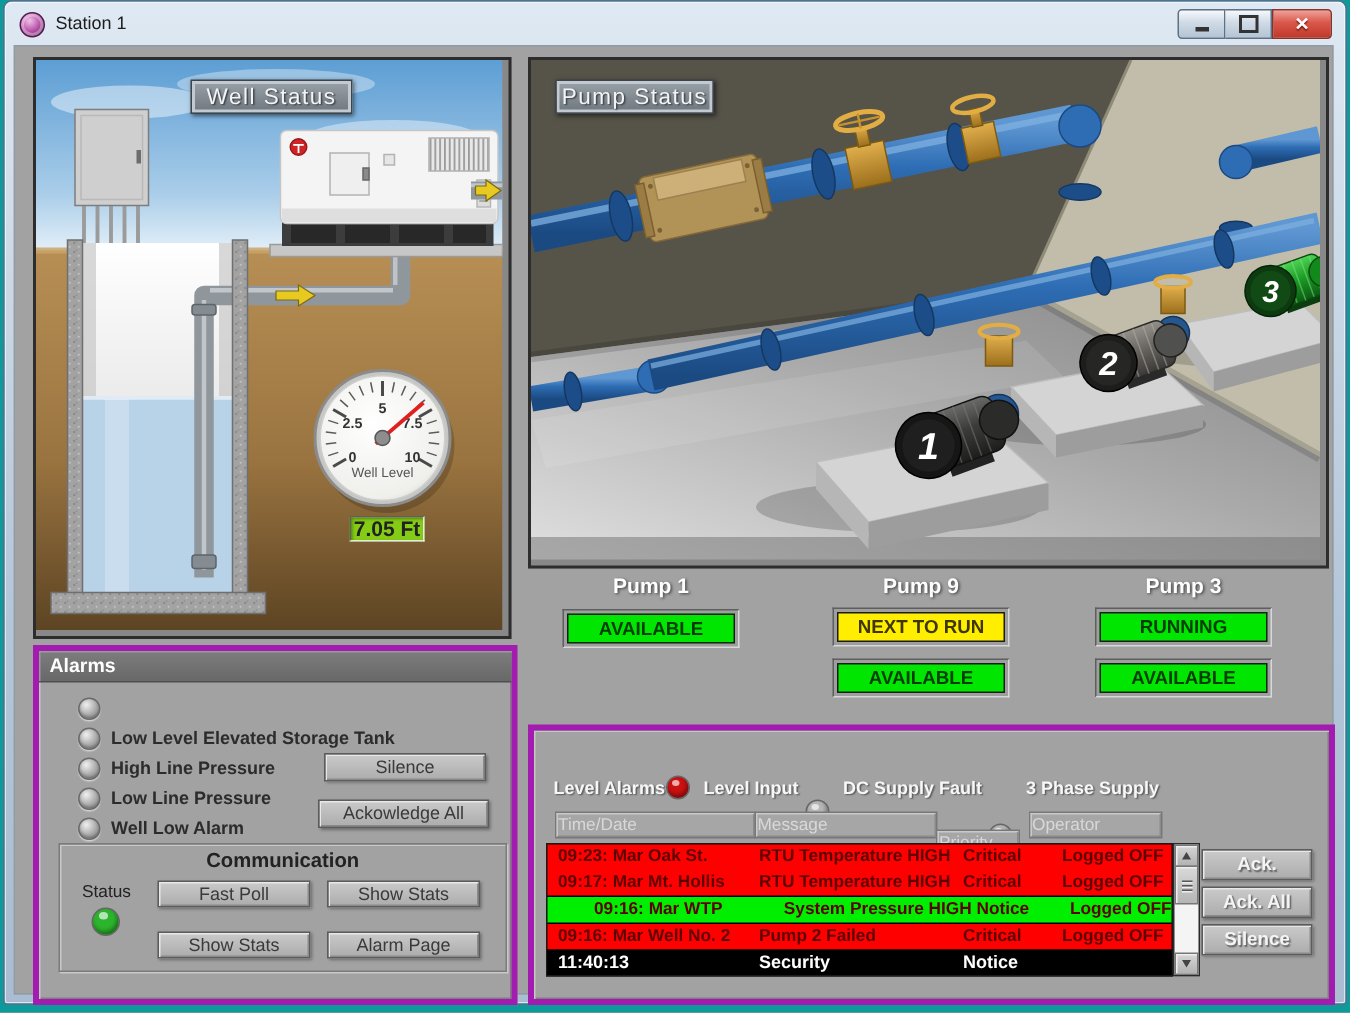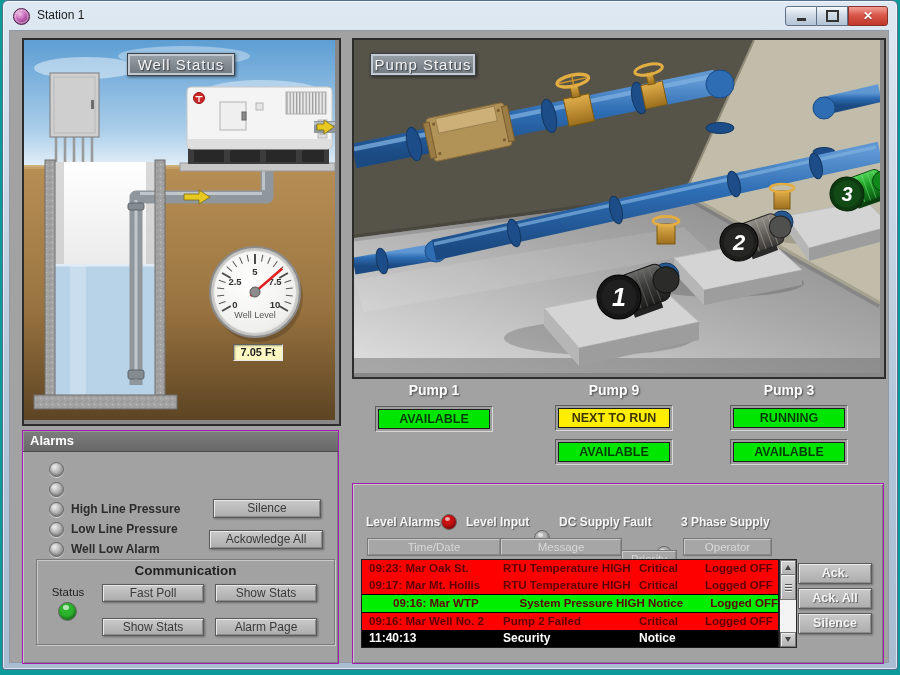--- a/index.html
+++ b/index.html
@@ -27,21 +27,21 @@
   .ico-close{color:#fff;font-size:12px;font-weight:bold;text-shadow:0 1px 1px #7a2016;line-height:1;}
   .client{position:absolute;left:6px;top:29px;width:880px;height:633px;background:#a2a2a2;
     box-shadow:inset 0 0 0 1px #8f9aa6;}
 
   
   .scene{border:2px solid #2d2d2d;background:#888;overflow:hidden;}
   .plate{position:absolute;background:linear-gradient(180deg,#99a1a9,#6e767e);
     border:1px solid #3d444b;box-shadow:inset 0 0 0 2px #c2c9d0,1px 1px 3px rgba(0,0,0,.55);
     color:#f4f4f4;font-size:15px;letter-spacing:1px;text-align:center;padding:2px 0;
     text-shadow:1px 1px 1px #3a4046;}
-  .gpanel{background:#a2a2a2;border:1px solid #a21caf;box-shadow:inset 1px 1px 0 #c6c6c6,inset -1px -1px 0 #7e7e7e;}
+  .gpanel{background:#a2a2a2;border:4px solid #a21caf;box-shadow:inset 1px 1px 0 #c6c6c6,inset -1px -1px 0 #7e7e7e;}
   .phdr{height:20px;background:linear-gradient(180deg,#7d7d7d,#686868);color:#fff;font-weight:bold;
     font-size:13px;line-height:20px;padding-left:7px;border-bottom:1px solid #4e4e4e;
     box-shadow:inset 1px 1px 0 #9a9a9a;}
   .btn{background:linear-gradient(180deg,#cacaca,#acacac);border:1px solid #5c5c5c;
     box-shadow:inset 1px 1px 0 #e8e8e8,inset -1px -1px 0 #8a8a8a,1px 1px 2px rgba(0,0,0,.35);
     font-size:12px;color:#3a3a3a;text-align:center;cursor:default;}
   .btn.white{color:#f4f4f4;font-weight:bold;text-shadow:1px 1px 1px #5f5f5f;font-size:12.5px;}
   .led{border-radius:50%;border:1px solid #666;box-shadow:inset -1px -2px 3px rgba(0,0,0,.4);position:relative;}
   .led::after{content:"";position:absolute;left:22%;top:14%;width:38%;height:30%;border-radius:50%;
     background:rgba(255,255,255,.65);}
@@ -56,41 +56,41 @@
 
   
   .pumpcol{position:absolute;width:130px;text-align:center;}
   .pumpname{font-size:14px;font-weight:bold;color:#fdfdfd;text-shadow:1px 1px 2px #474747;}
   .statframe{width:112px;margin:0 auto;padding:2px;background:#9e9e9e;
     border:1px solid #5e5e5e;border-bottom-color:#d8d8d8;border-right-color:#d8d8d8;}
   .statbox{height:18px;line-height:18px;border:1px solid #1c1c1c;font-weight:bold;font-size:12.5px;}
 
   
   .ind-label{position:absolute;font-size:12px;font-weight:bold;color:#f7f7f7;text-shadow:1px 1px 1px #5a5a5a;white-space:nowrap;}
-  .colhdr{position:absolute;height:14px;line-height:14px;text-align:center;font-size:11.5px;color:#d8d8d8;
+  .colhdr{position:absolute;height:14px;line-height:14px;font-size:11.5px;color:#d8d8d8;
     background:#a6a6a6;border:1px solid #8a8a8a;border-top-color:#c9c9c9;border-left-color:#c9c9c9;
     box-shadow:0 0 0 1px #787878;}
   .alist{position:absolute;left:8px;top:75px;width:416px;height:87px;background:#000;border:1px solid #1a1a1a;}
   .arow{display:flex;height:17px;line-height:17px;font-size:11.5px;font-weight:bold;white-space:nowrap;overflow:hidden;}
   .arow .c1{width:134px;padding-left:7px;}
   .arow .c2{width:136px;}
   .arow .c3{width:66px;}
   .arow .c4{flex:1;}
   .vscroll{position:absolute;left:426px;top:75px;width:16px;height:87px;background:#f4f4f4;border:1px solid #2a2a2a;}
   .sbtn{position:absolute;left:0;width:14px;height:13px;background:linear-gradient(180deg,#d6d6d6,#b2b2b2);
     border:1px solid #777;box-shadow:inset 1px 1px 0 #eee;display:flex;align-items:center;justify-content:center;}
   .tri-up{width:0;height:0;border-left:3px solid transparent;border-right:3px solid transparent;border-bottom:5px solid #444;}
   .tri-dn{width:0;height:0;border-left:3px solid transparent;border-right:3px solid transparent;border-top:5px solid #444;}
   .sthumb{position:absolute;left:0;top:14px;width:14px;height:24px;background:linear-gradient(180deg,#d9d9d9,#b5b5b5);
     border:1px solid #777;box-shadow:inset 1px 1px 0 #eee;display:flex;flex-direction:column;align-items:center;justify-content:center;gap:2px;}
   .grip{width:7px;height:1px;background:#555;box-shadow:0 1px 0 #eee;}
 
   .gauge-reading{position:absolute;left:209px;top:304px;width:48px;height:15px;line-height:15px;
-    background:#fef9c3;border:1px solid #5f5f5f;border-bottom-color:#e8e8e8;border-right-color:#e8e8e8;
-    box-shadow:inset 1px 1px 2px rgba(0,0,0,.35);font-size:11px;font-weight:bold;color:#222;text-align:center;}
+    background:#84cc16;border:1px solid #5f5f5f;border-bottom-color:#e8e8e8;border-right-color:#e8e8e8;
+    box-shadow:inset 1px 1px 2px rgba(0,0,0,.35);font-size:14px;font-weight:bold;color:#222;text-align:center;}
 </style>
 </head>
 <body>
 
 <div class="window">
   <div class="titlebar">
     <div class="app-icon"></div>
     <div class="title-text">Station 1</div>
     <div class="winbtns">
       <div class="wbtn min">
@@ -427,20 +427,21 @@
         <div class="statbox" style="background: rgb(0, 230, 0); color: rgb(0, 61, 0);">AVAILABLE</div>
       </div>
   </div>
 </div>
 
 <div class="abs gpanel" style="left:22px;top:430px;width:315px;height:232px;">
   <div class="phdr">Alarms</div>
 
   <div class="alarm-item-led" style="left:26px;top:31px;"></div>
   <div class="alarm-item-led" style="left:26px;top:51px;"></div>
+  <div class="alarm-item-label" style="left:48px;top:51px;">Low Level Elevated Storage Tank</div>
   <div class="alarm-item-led" style="left:26px;top:71px;"></div>
   <div class="alarm-item-label" style="left:48px;top:71px;">High Line Pressure</div>
   <div class="alarm-item-led" style="left:26px;top:91px;"></div>
   <div class="alarm-item-label" style="left:48px;top:91px;">Low Line Pressure</div>
   <div class="alarm-item-led" style="left:26px;top:111px;"></div>
   <div class="alarm-item-label" style="left:48px;top:111px;">Well Low Alarm</div>
 
   <div class="btn abs" style="left:190px;top:68px;width:106px;height:17px;line-height:17px;">Silence</div>
   <div class="btn abs" style="left:186px;top:99px;width:112px;height:17px;line-height:17px;">Ackowledge All</div>
 

